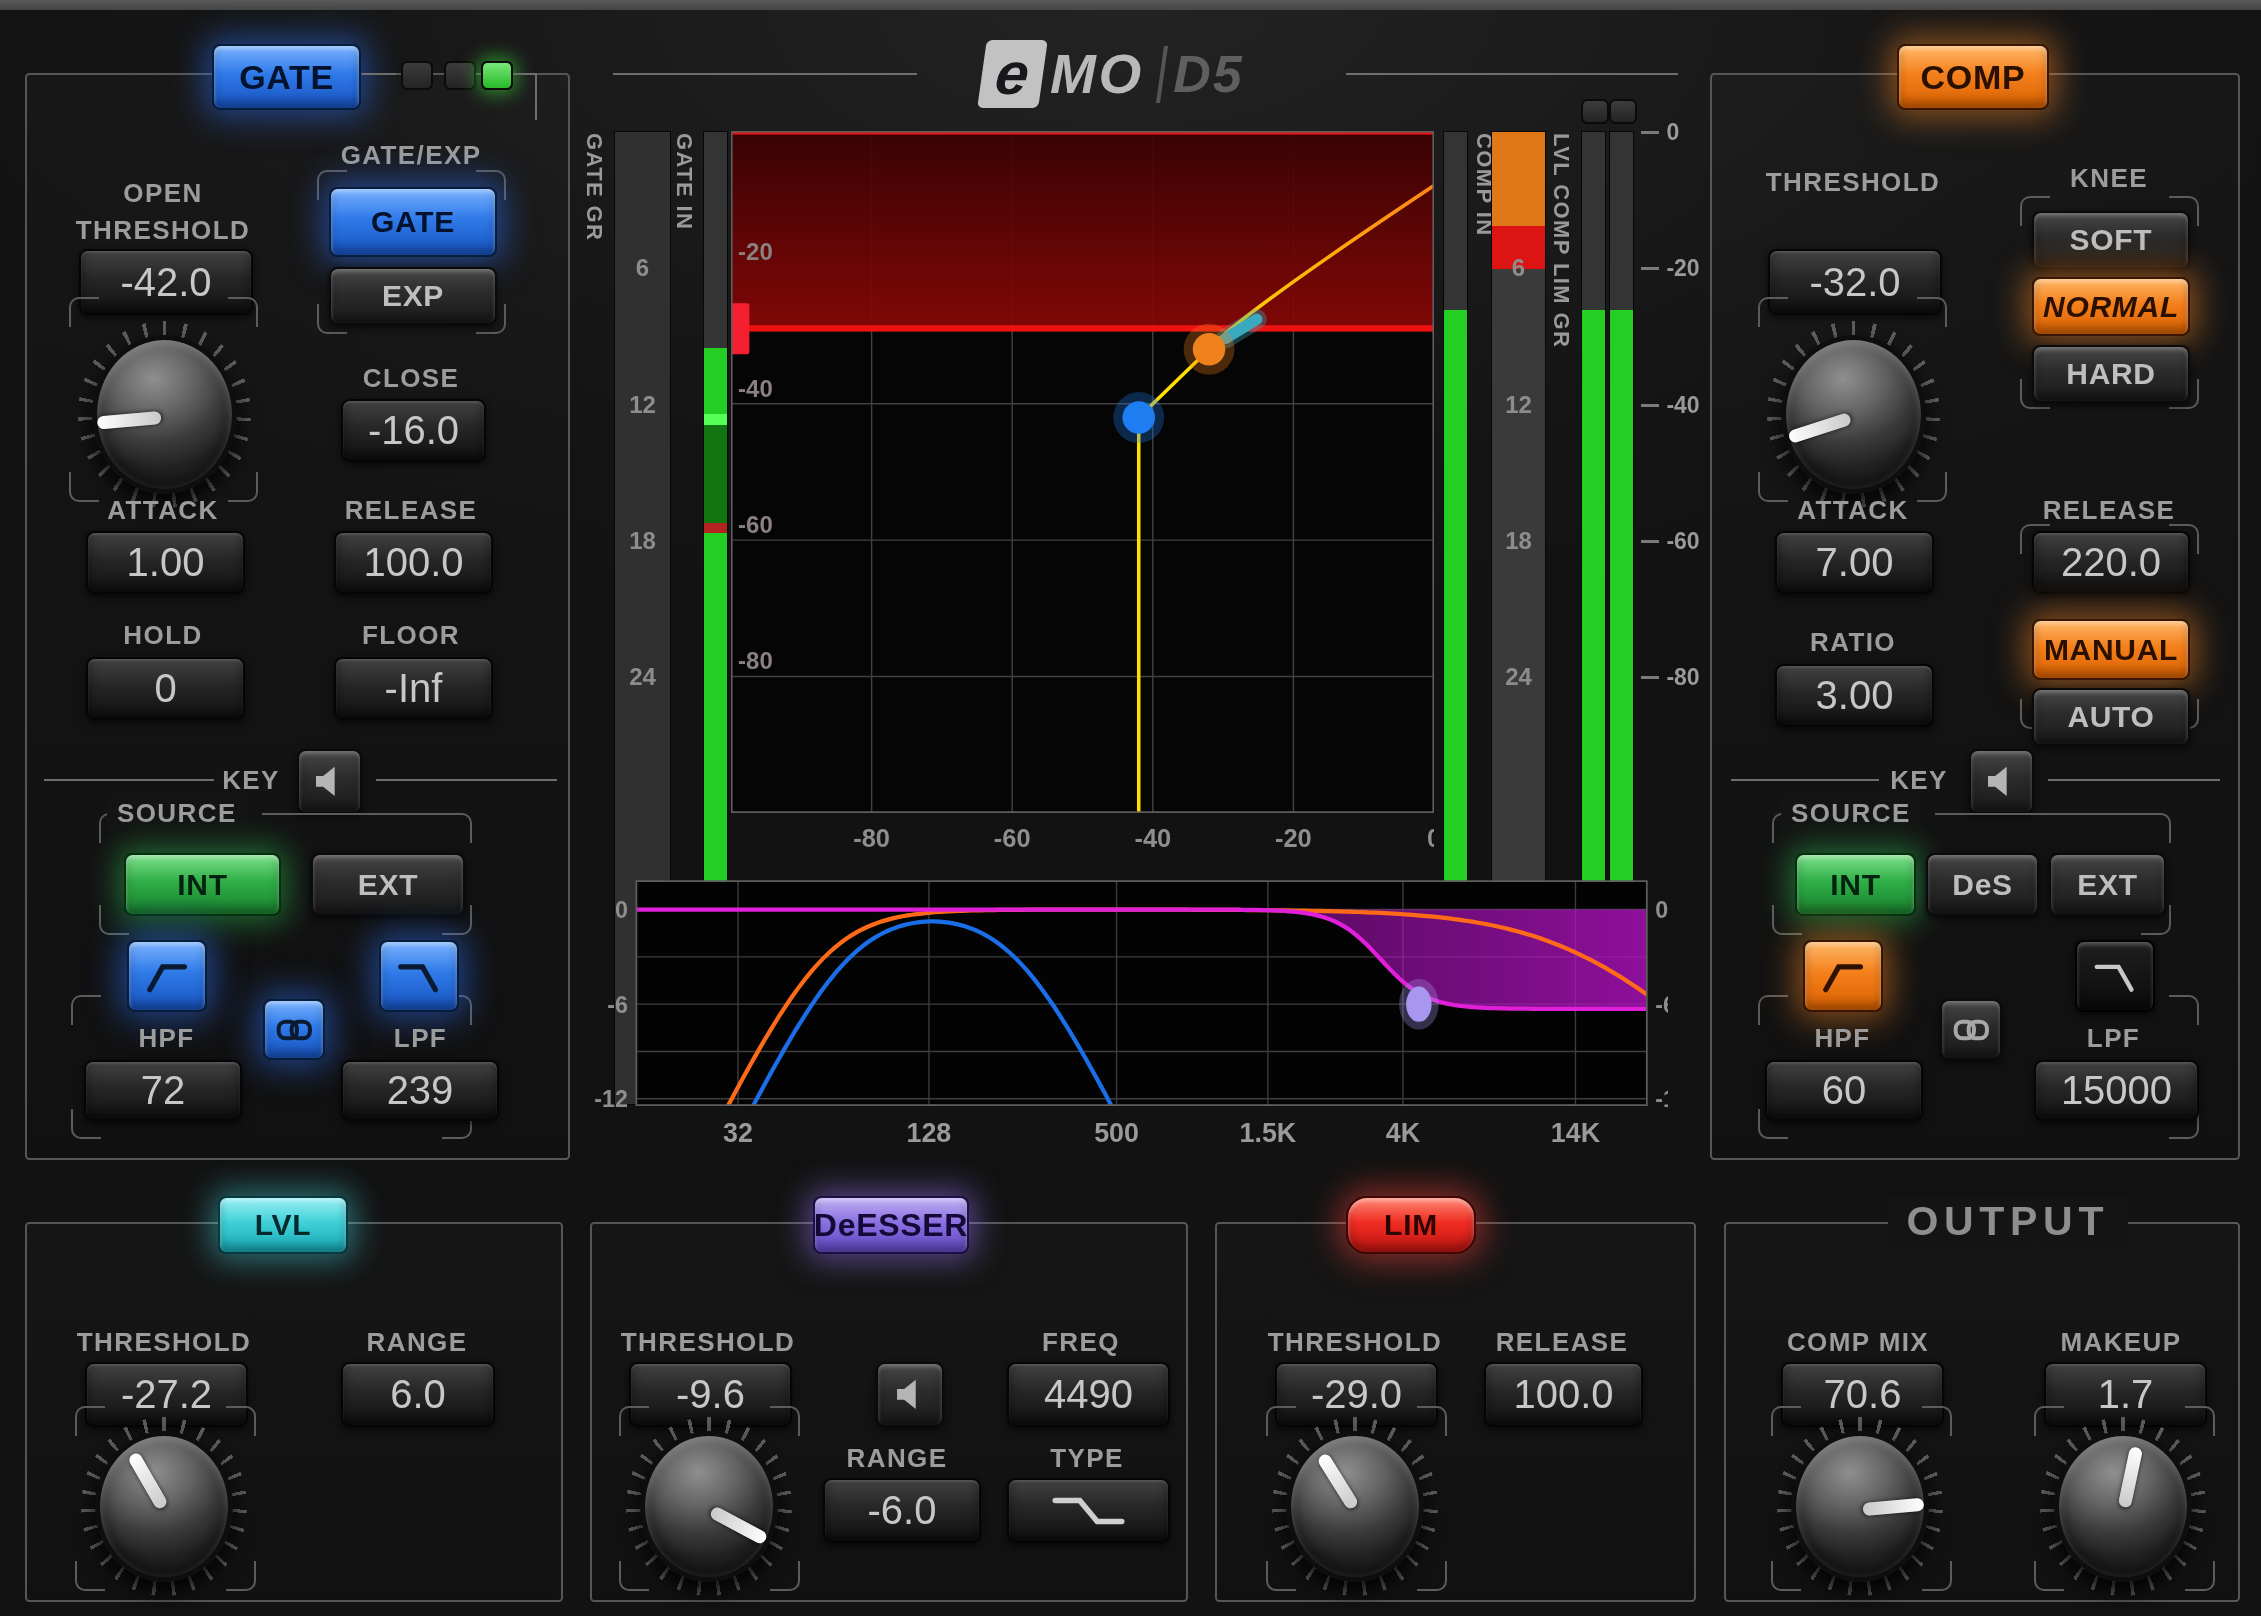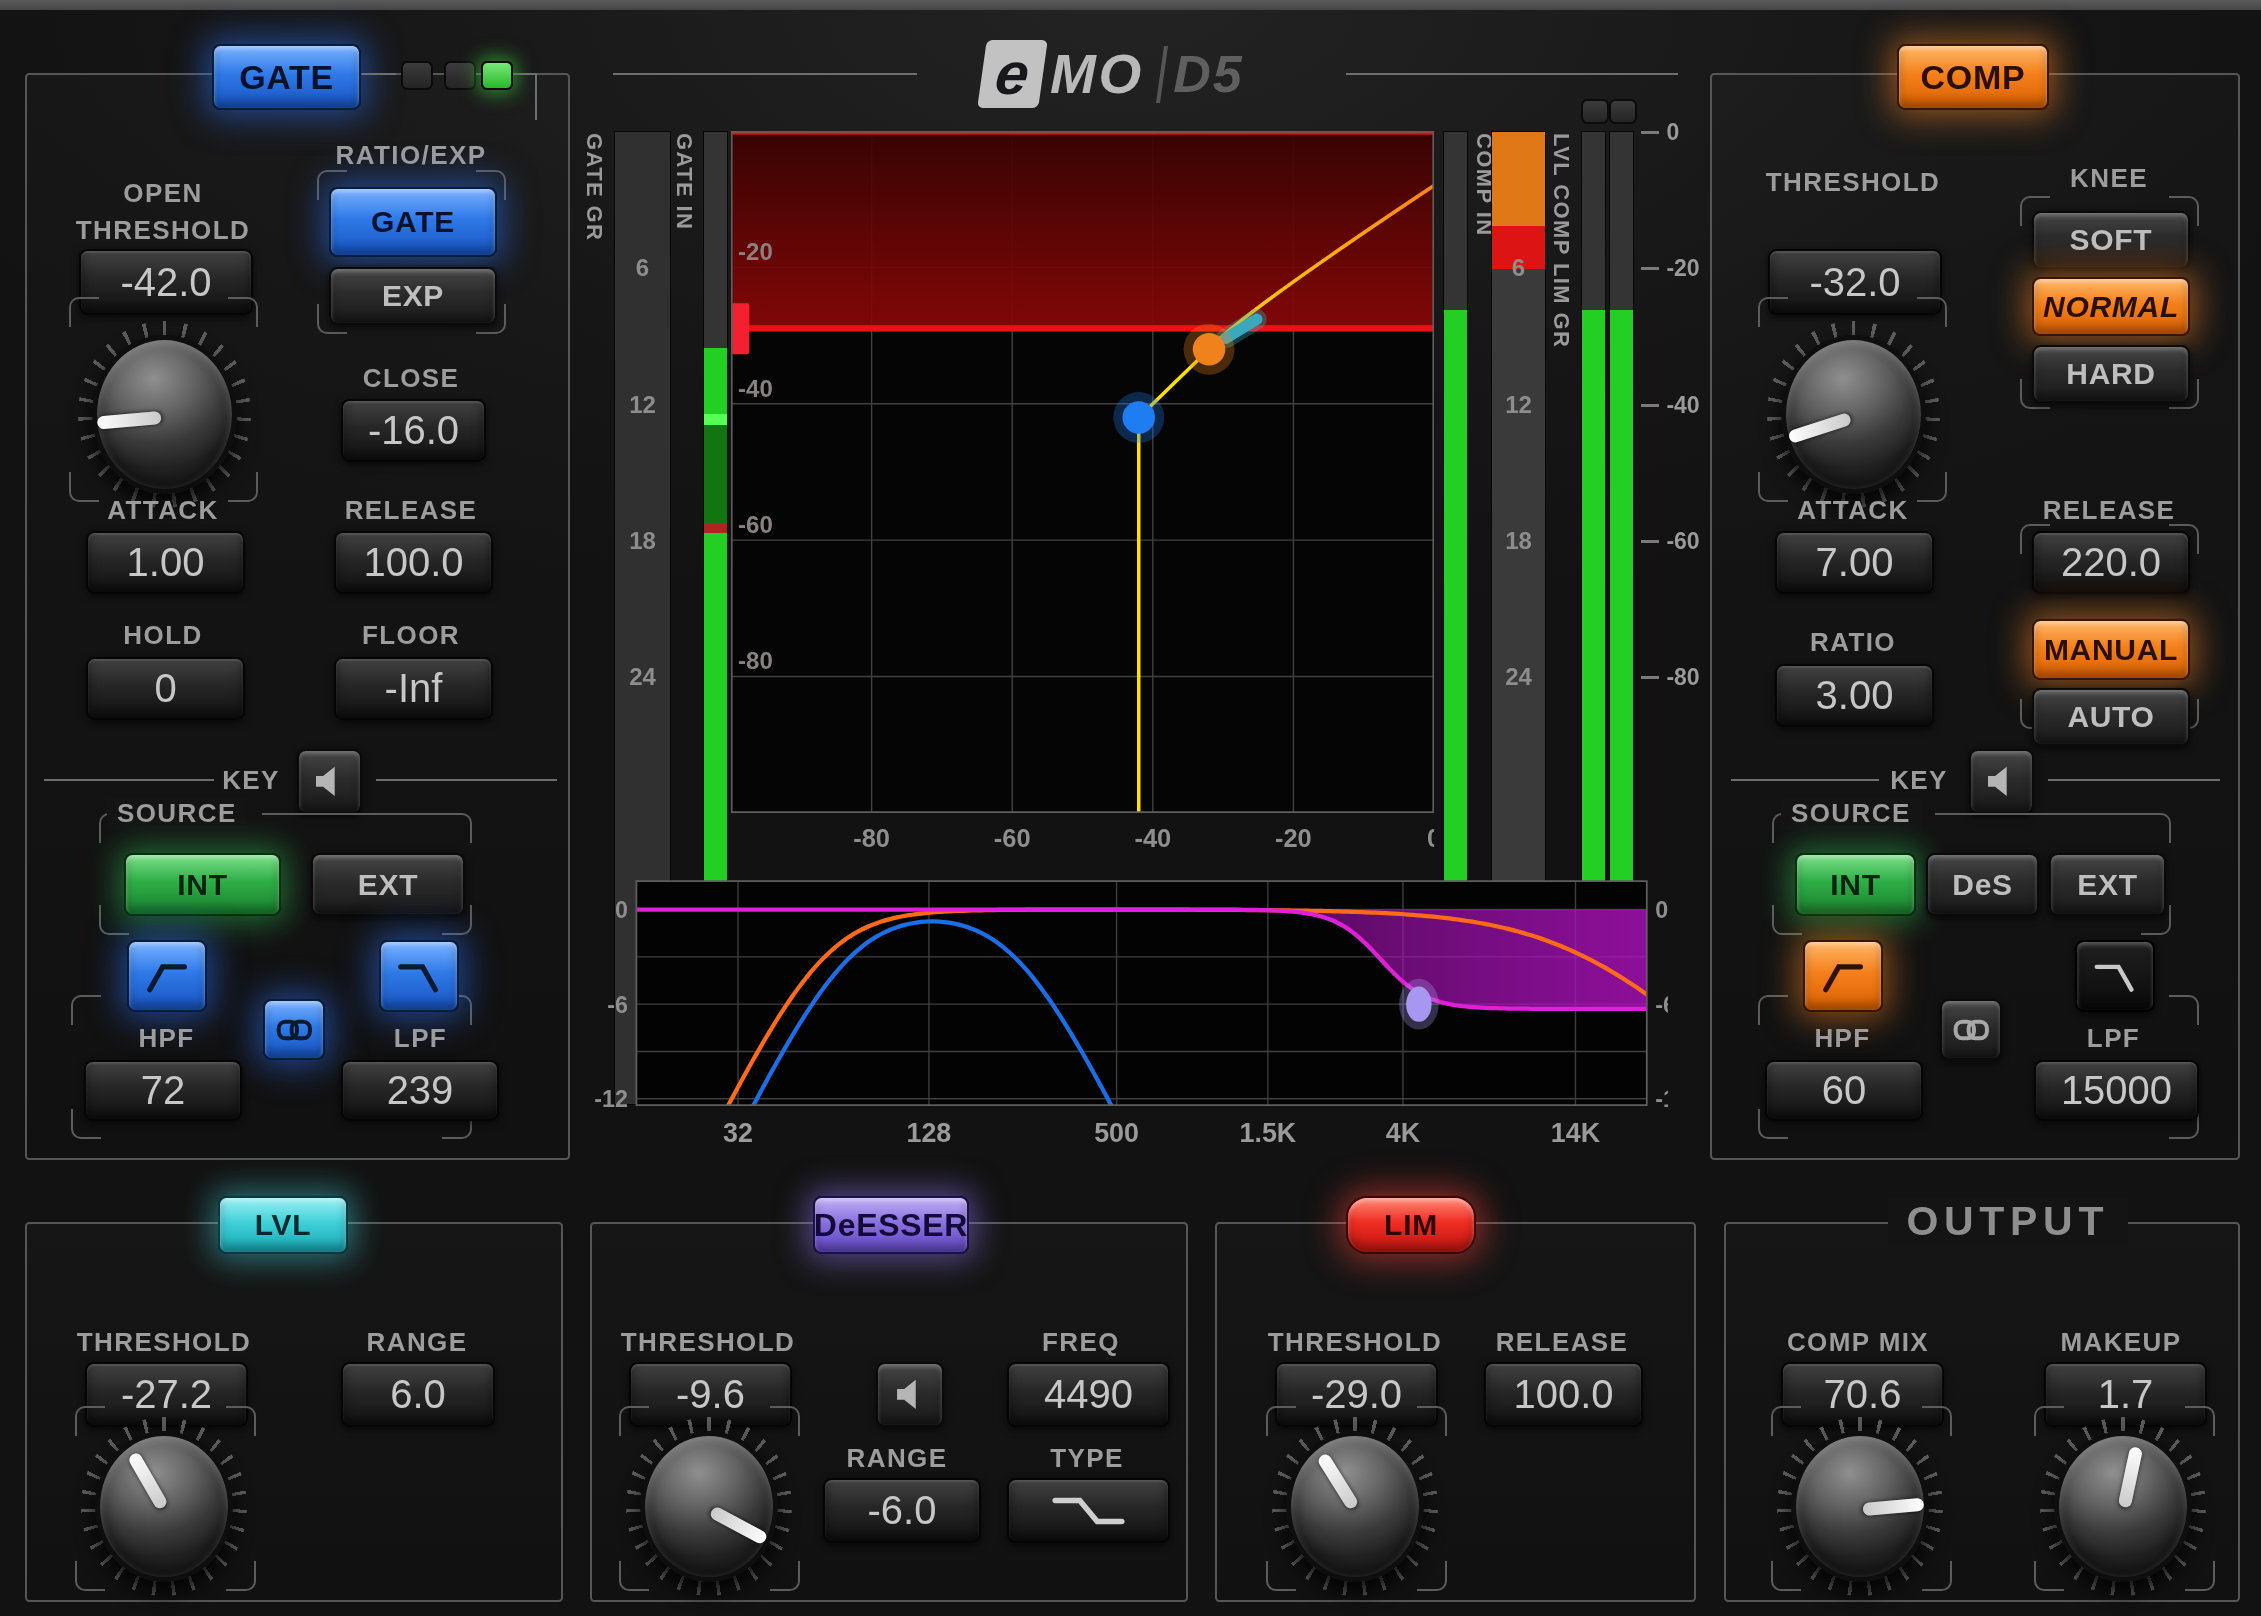--- a/index.html
+++ b/index.html
@@ -93,21 +93,21 @@
       <div class="c bl"></div>
       <div class="c br"></div>
     </div>
   <div class="abs knob" style="left:92px;top:335px;width:145px;height:159px;">
     <div class="ticks"></div>
       <div class="body">
         <div class="pointer" style="transform: rotate(-95deg);"></div>
       </div>
   </div>
 
-  <div class="abs label" style="left:319px;top:140px;width:184px;">RATIO/EXP</div>
+  <div class="abs label" style="left:319px;top:140px;width:184px;">GATE/EXP</div>
   <div class="abs brk" style="left:317px;top:170px;width:189px;height:164px;">
     <div class="c tl"></div>
       <div class="c tr"></div>
       <div class="c bl"></div>
       <div class="c br"></div>
     </div>
   <div class="abs btn blue" style="left:329px;top:187px;width:164px;height:66px;">GATE</div>
   <div class="abs btn off" style="left:329px;top:267px;width:164px;height:54px;">EXP</div>
 
   <div class="abs label" style="left:319px;top:363px;width:184px;">CLOSE</div>

